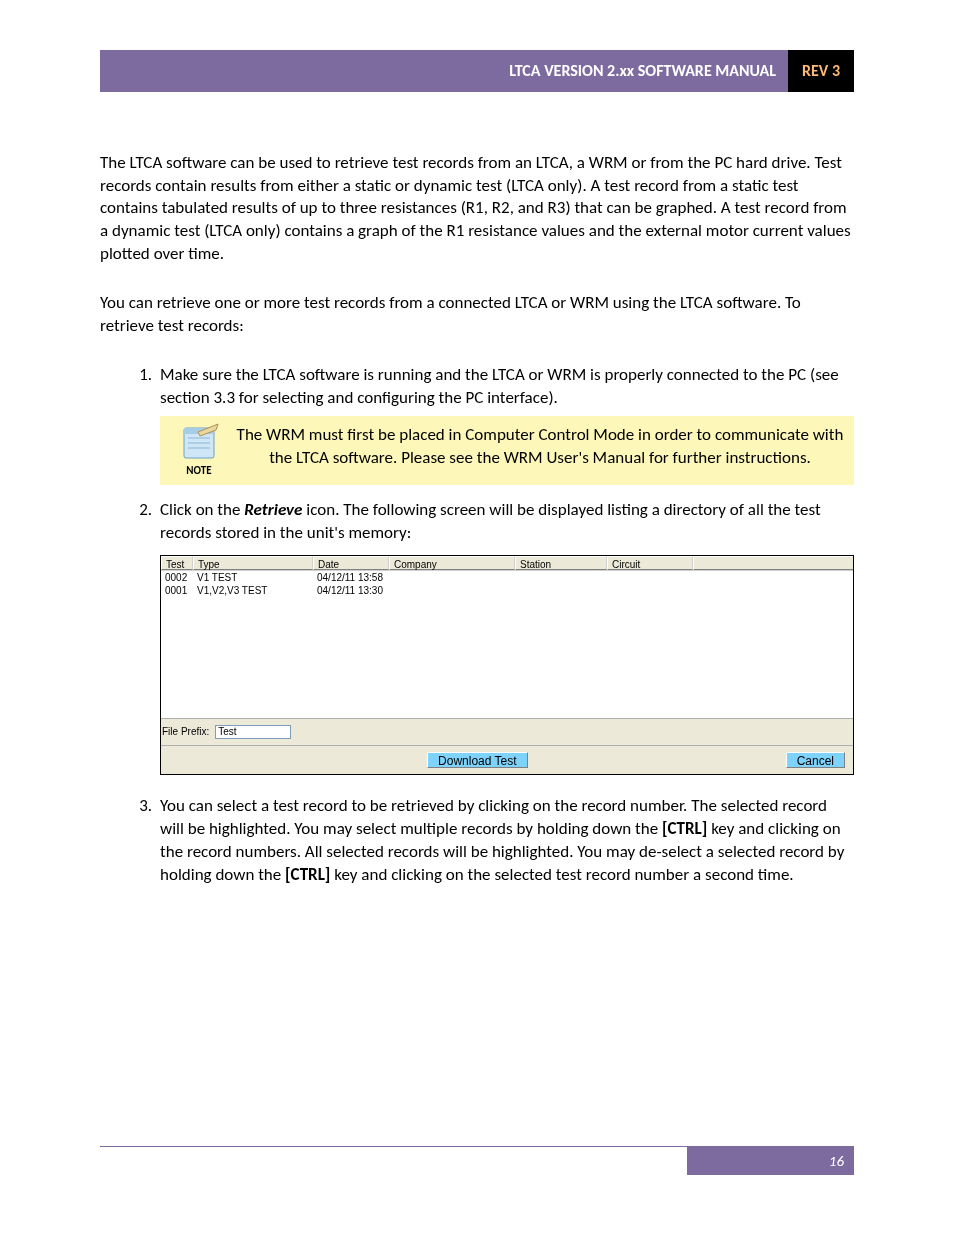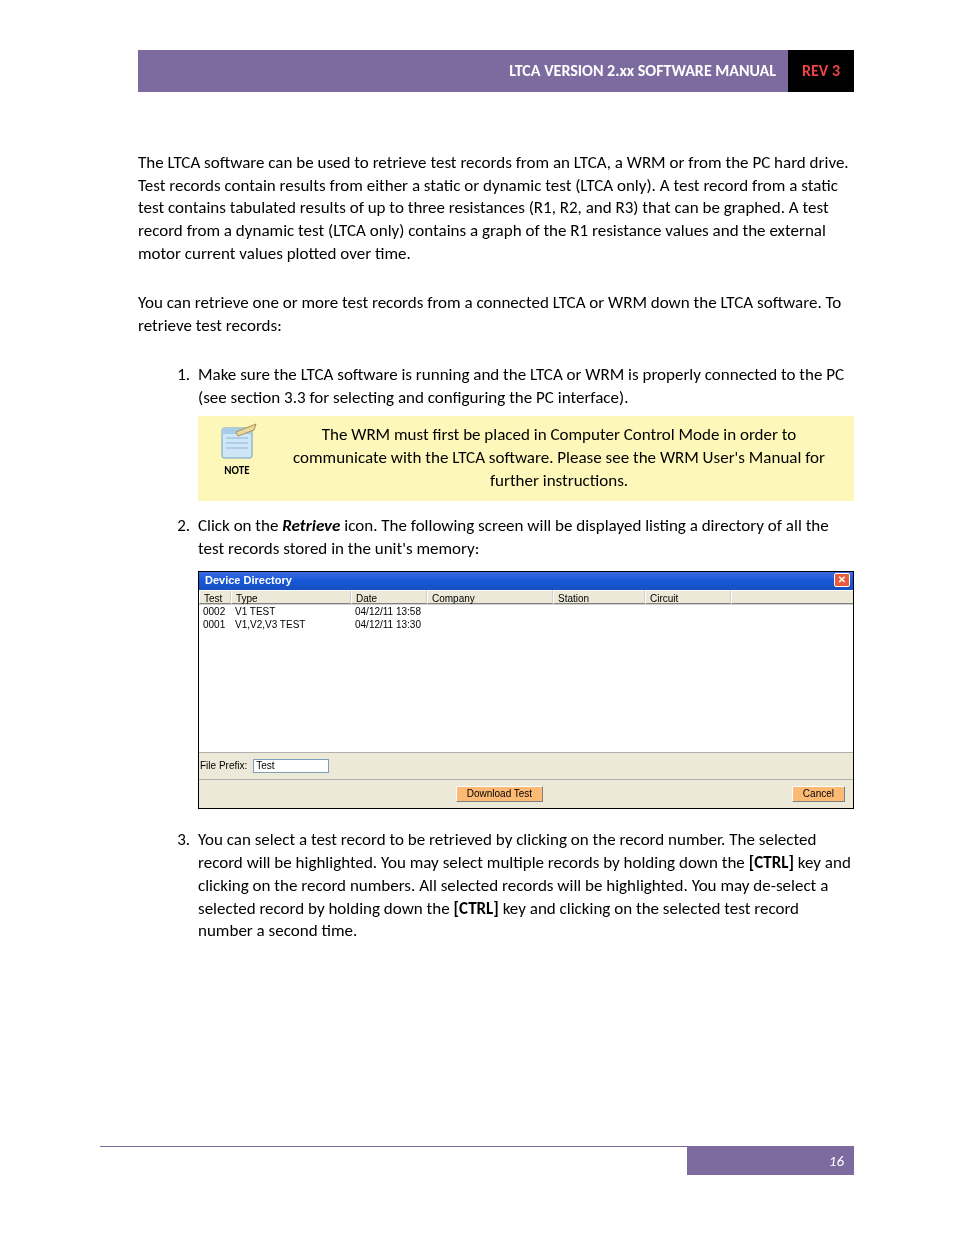--- a/index.html
+++ b/index.html
@@ -8,38 +8,37 @@
     background: #fff;
     width: 954px;
     height: 1235px;
     position: relative;
     color: #000;
     font-size: 17px;
     line-height: 1.35;
   }
   .page {
     padding: 50px 100px 0 100px;
-    margin-left: 38px;
   }
   .header-bar {
     display: flex;
     margin-bottom: 60px;
   }
   .header-left {
     flex: 1;
     background: #7d6ba0;
     color: #fff;
     text-align: right;
     font-weight: bold;
     font-size: 16px;
     padding: 10px 12px;
   }
   .header-right {
     background: #000;
-    color: #ef4444;
+    color: #fdba74;
     font-weight: bold;
     font-size: 16px;
     padding: 10px 14px;
   }
   .para {
     margin-bottom: 26px;
   }
   ol {
     margin-left: 56px;
     margin-bottom: 16px;
@@ -144,22 +143,22 @@
     padding: 0 2px;
   }
   .btn-row {
     border-top: 1px solid #b0b0b0;
     padding: 6px 8px;
     display: flex;
     justify-content: space-between;
   }
   .btn-row-left { flex:1; display:flex; justify-content:center; }
   .win-btn {
-    font-size: 10px;
-    background: #fdba74;
+    font-size: 12px;
+    background: #7dd3fc;
     border: 1px solid #808080;
     border-top-color: #fff;
     border-left-color: #fff;
     padding: 1px 10px;
     height: 16px;
   }
   .footer {
     position: absolute;
     bottom: 60px;
     left: 100px;
@@ -187,21 +186,21 @@
 
 <div class="page">
 
   <div class="header-bar">
     <div class="header-left">LTCA VERSION 2.xx SOFTWARE MANUAL</div>
     <div class="header-right">REV 3</div>
   </div>
 
   <p class="para">The LTCA software can be used to retrieve test records from an LTCA, a WRM or from the PC hard drive. Test records contain results from either a static or dynamic test (LTCA only). A test record from a static test contains tabulated results of up to three resistances (R1, R2, and R3) that can be graphed. A test record from a dynamic test (LTCA only) contains a graph of the R1 resistance values and the external motor current values plotted over time.</p>
 
-  <p class="para">You can retrieve one or more test records from a connected LTCA or WRM down the LTCA software. To retrieve test records:</p>
+  <p class="para">You can retrieve one or more test records from a connected LTCA or WRM using the LTCA software. To retrieve test records:</p>
 
   <ol>
     <li>
       <span>Make sure the LTCA software is running and the LTCA or WRM is properly connected to the PC (see section 3.3 for selecting and configuring the PC interface).</span>
 
       
       <div class="note-box">
         <div class="note-left">
           <span class="note-icon">
             <svg viewBox="0 0 46 40" width="46" height="40">
@@ -217,24 +216,20 @@
         </div>
         <div class="note-text">The WRM must first be placed in Computer Control Mode in order to communicate with the LTCA software. Please see the WRM User's Manual for further instructions.</div>
       </div>
     </li>
 
     <li>
       <span>Click on the </span><strong><em>Retrieve</em></strong><span> icon. The following screen will be displayed listing a directory of all the test records stored in the unit's memory:</span>
 
       
       <div class="screenshot">
-        <div class="titlebar">
-          <span>Device Directory</span>
-          <span class="close-btn">✕</span>
-        </div>
         <div class="list-area">
           <div class="list-headers">
             <span class="col-test">Test</span>
             <span class="col-type">Type</span>
             <span class="col-date">Date</span>
             <span class="col-company">Company</span>
             <span class="col-station">Station</span>
             <span class="col-circuit">Circuit</span>
             <span class="col-rest"></span>
           </div>

